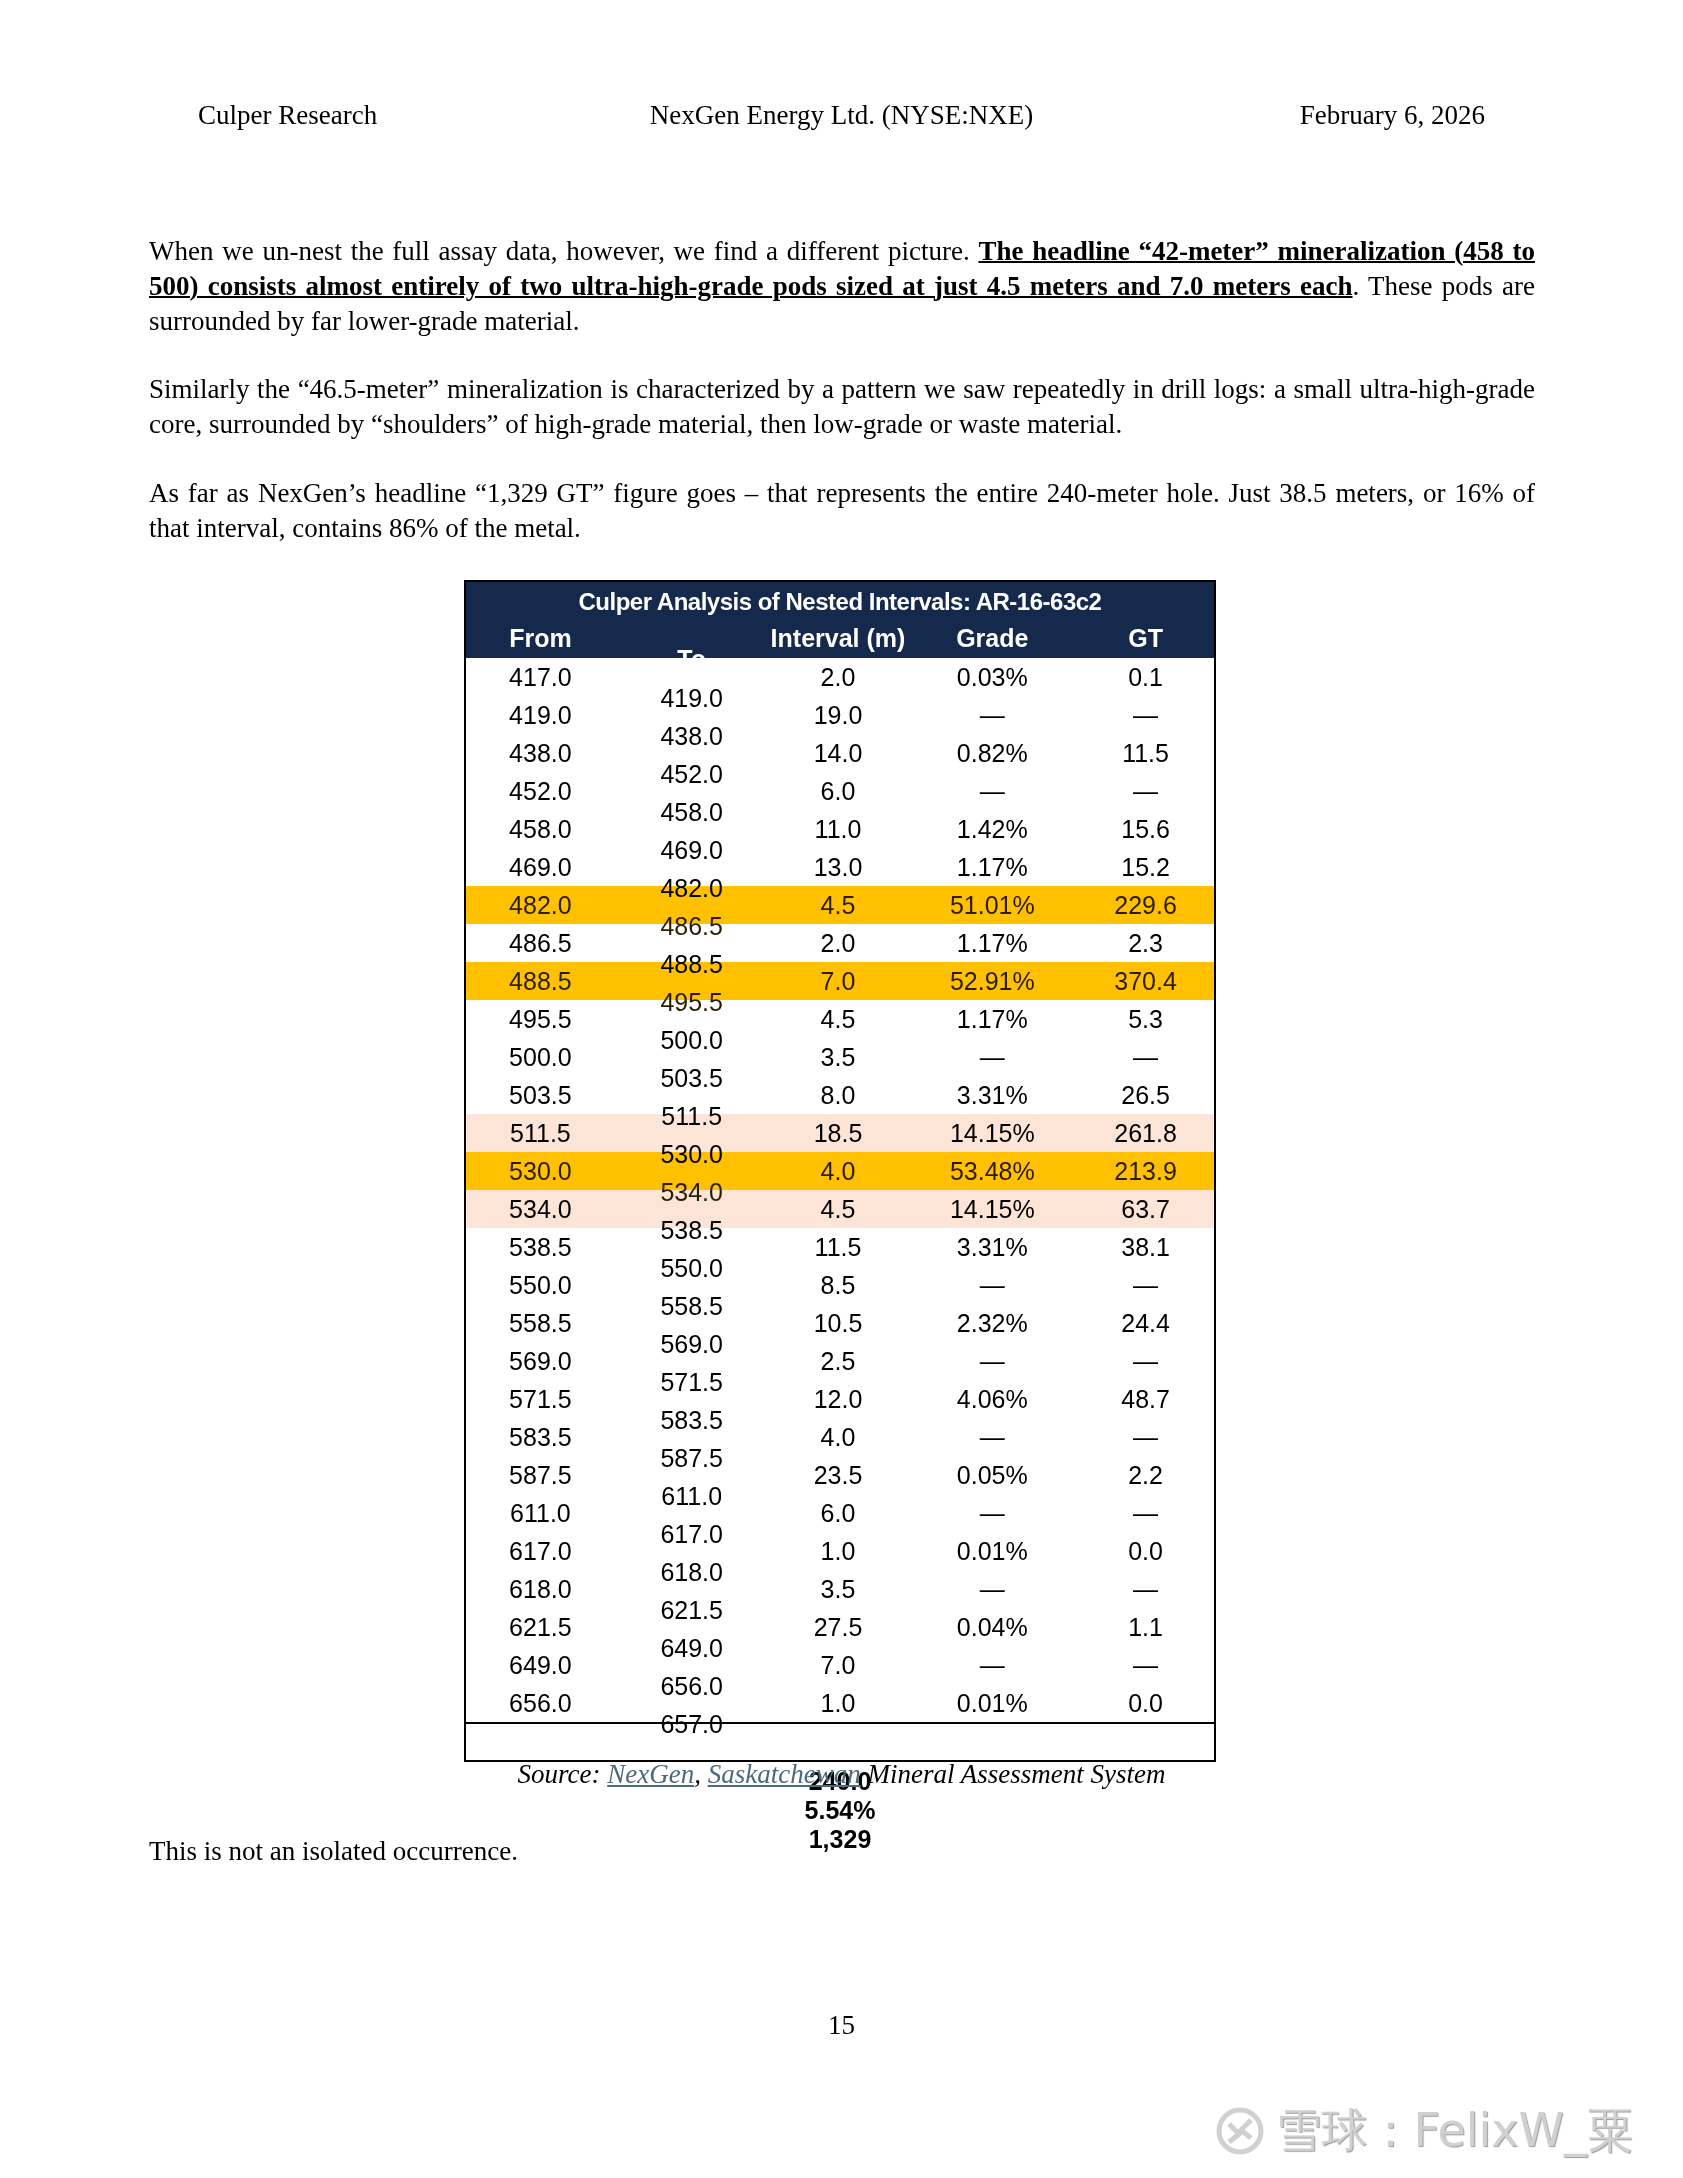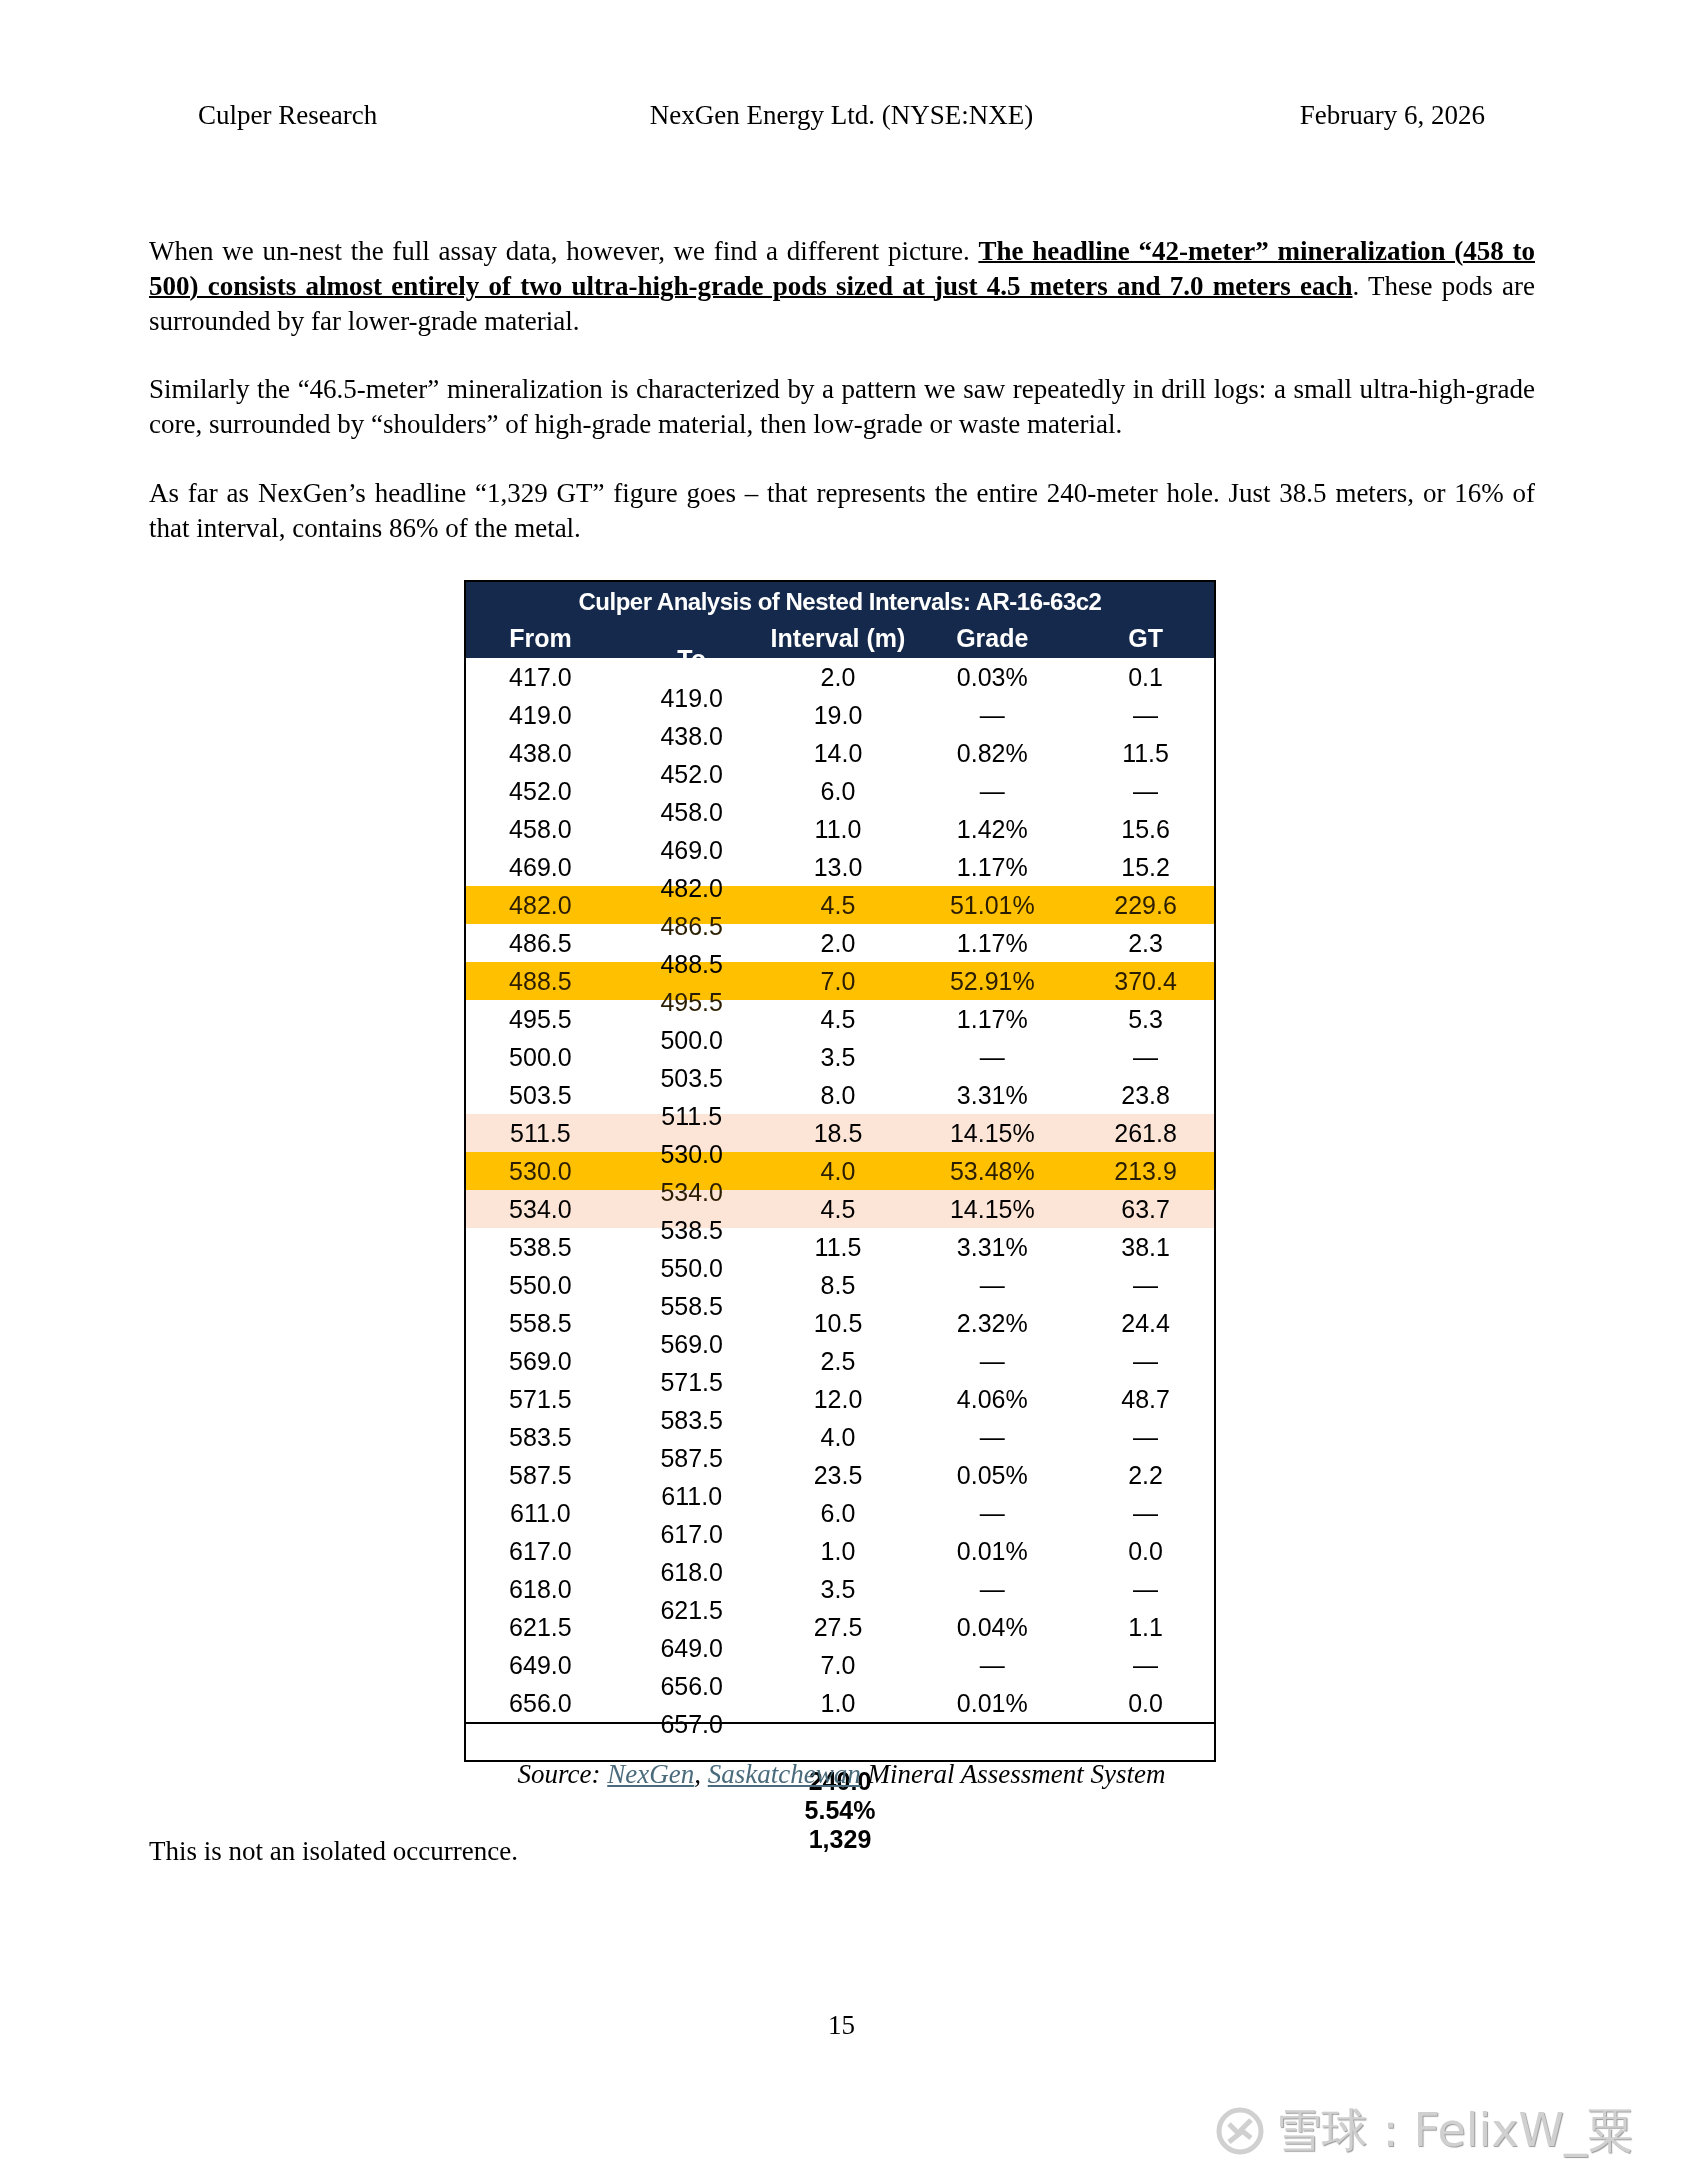--- a/index.html
+++ b/index.html
@@ -142,21 +142,21 @@
         <div class="c c1">503.5</div>
         <div class="c c2">3.5</div>
         <div class="c c3">—</div>
         <div class="c c4">—</div>
       </div>
       <div class="row">
         <div class="c c0">503.5</div>
         <div class="c c1">511.5</div>
         <div class="c c2">8.0</div>
         <div class="c c3">3.31%</div>
-        <div class="c c4">23.8</div>
+        <div class="c c4">26.5</div>
       </div>
       <div class="row hl-soft">
         <div class="c c0">511.5</div>
         <div class="c c1">530.0</div>
         <div class="c c2">18.5</div>
         <div class="c c3">14.15%</div>
         <div class="c c4">261.8</div>
       </div>
       <div class="row hl-strong">
         <div class="c c0">530.0</div>

